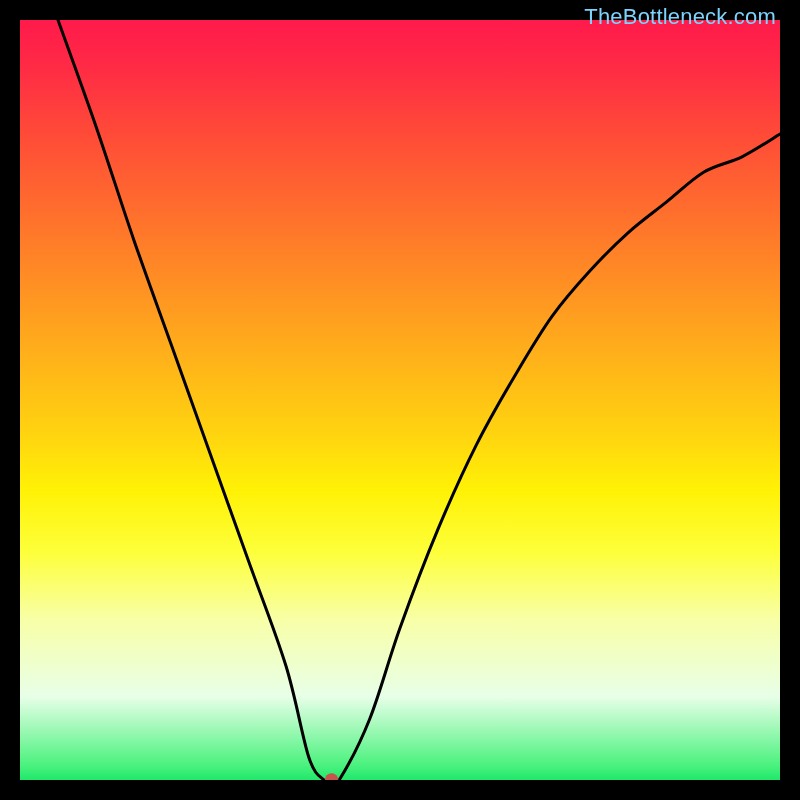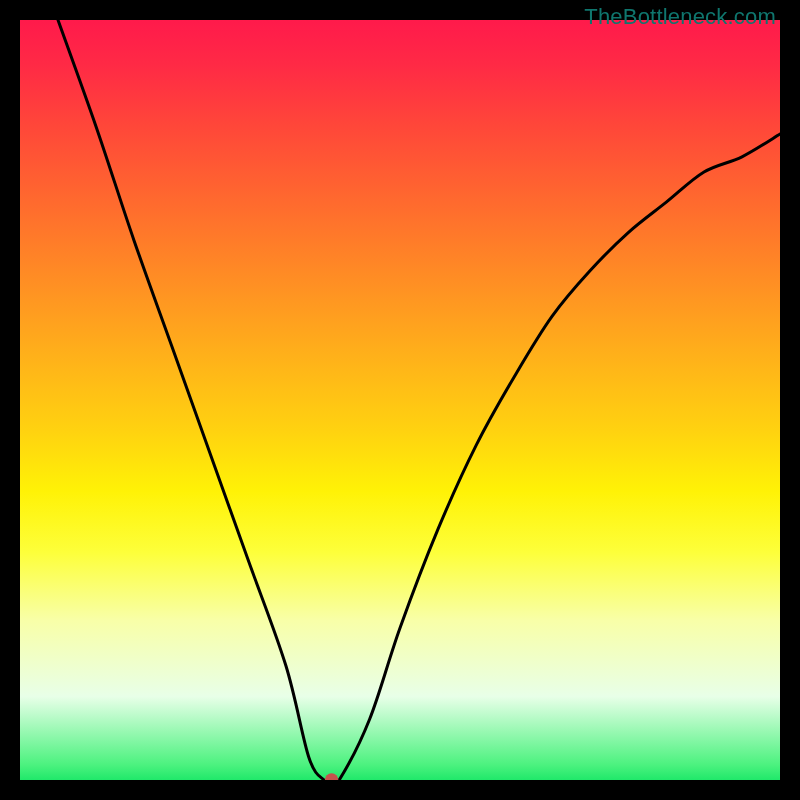--- a/index.html
+++ b/index.html
@@ -46,21 +46,21 @@
     position: absolute;
     left: 0;
     top: 0;
     width: 760px;
     height: 760px;
   }
   .watermark {
     position: absolute;
     top: 4px;
     right: 24px;
-    color: #0f766e;
+    color: #7dd3fc;
     font-size: 22px;
     font-weight: 500;
     letter-spacing: 0.2px;
   }
 </style>
 </head>
 <body>
 
 <div class="frame">
   <div class="gradient"></div>

